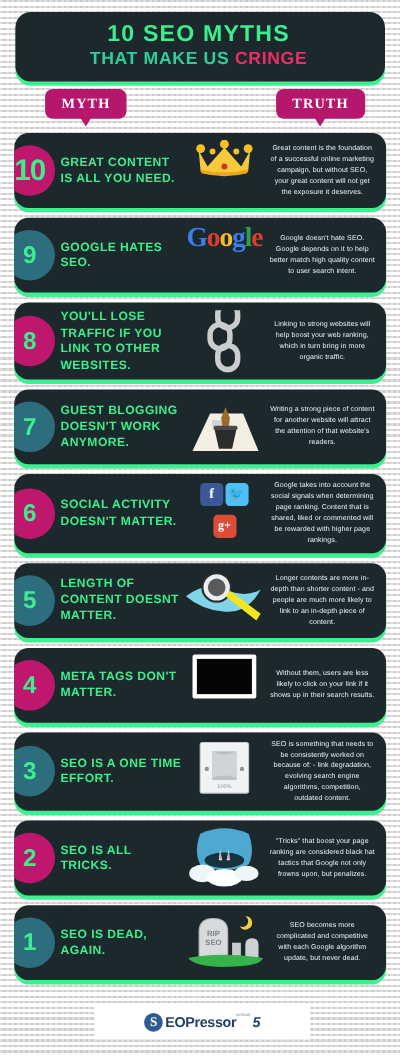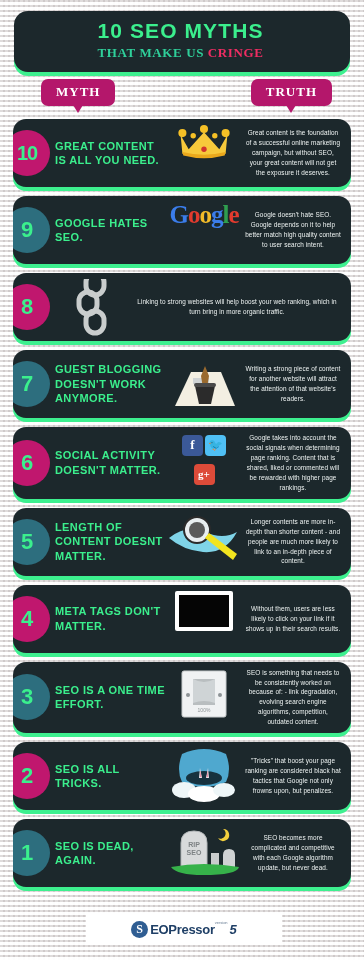--- a/index.html
+++ b/index.html
@@ -28,25 +28,24 @@
   }
   #title-main {
     color: #3bef8d;
     font-size: 21px;
     font-weight: bold;
     letter-spacing: 1.1px;
     line-height: 1.05;
   }
   #title-sub {
     margin-top: 3px;
-    font-size: 13px;
+    font-size: 16px;
     font-weight: bold;
     letter-spacing: .6px;
     color: #2fcf9a;
-    font-family: Liberation Serif, serif;
   }
   #title-sub .hl { color: #ef2d63; }
 
   
   #badges { position: relative; height: 34px; margin-top: 7px; }
   .badge {
     position: absolute; top: 0;
     background: #b4176b;
     color: #ffffff;
     font-family: "Liberation Serif", serif;
@@ -91,21 +90,21 @@
     transform: translateY(-50%);
     width: 46px; height: 46px;
     border-radius: 50%;
     display: flex; align-items: center; justify-content: center;
     color: #3bef8d;
     font-size: 22px; font-weight: bold;
     z-index: 3;
   }
   .num-badge.pink { background: #c0176e; }
   .num-badge.teal { background: #2d6e7e; }
-  .num-badge.n10 { font-size: 20px; letter-spacing: -1px; }
+  .num-badge.n10 { font-size: 27px; letter-spacing: -1px; }
 
   .myth-text {
     color: #3bef8d;
     font-size: 11px;
     font-weight: bold;
     line-height: 1.32;
     letter-spacing: .4px;
     width: 112px;
     flex: 0 0 112px;
     text-transform: uppercase;
@@ -210,20 +209,21 @@
       <div class="myth-text">GOOGLE HATES SEO.</div>
       <div class="art">
           <div class="google-logo"><span class="b">G</span><span class="r">o</span><span class="y">o</span><span class="b">g</span><span class="g">l</span><span class="r">e</span></div>
         </div>
       <div class="truth-text">Google doesn't hate SEO. Google depends on it to help better match high quality content to user search intent.</div>
     </div>
   </div>
   <div class="row">
     <div class="card">
       <div class="num-badge pink ">8</div>
+      <div class="myth-text">YOU'LL LOSE TRAFFIC IF YOU LINK TO OTHER WEBSITES.</div>
       <div class="art">
           <svg width="40" height="58" viewBox="0 0 40 58">
       <g fill="none" stroke="#c9cdcd" stroke-width="5">
       <rect x="14" y="-6" width="18" height="22" rx="9"></rect>
       <rect x="7" y="13" width="18" height="22" rx="9"></rect>
       <rect x="14" y="32" width="18" height="22" rx="9"></rect>
             </g>
           </svg>
         </div>
       <div class="truth-text">Linking to strong websites will help boost your web ranking, which in turn bring in more organic traffic.</div>

